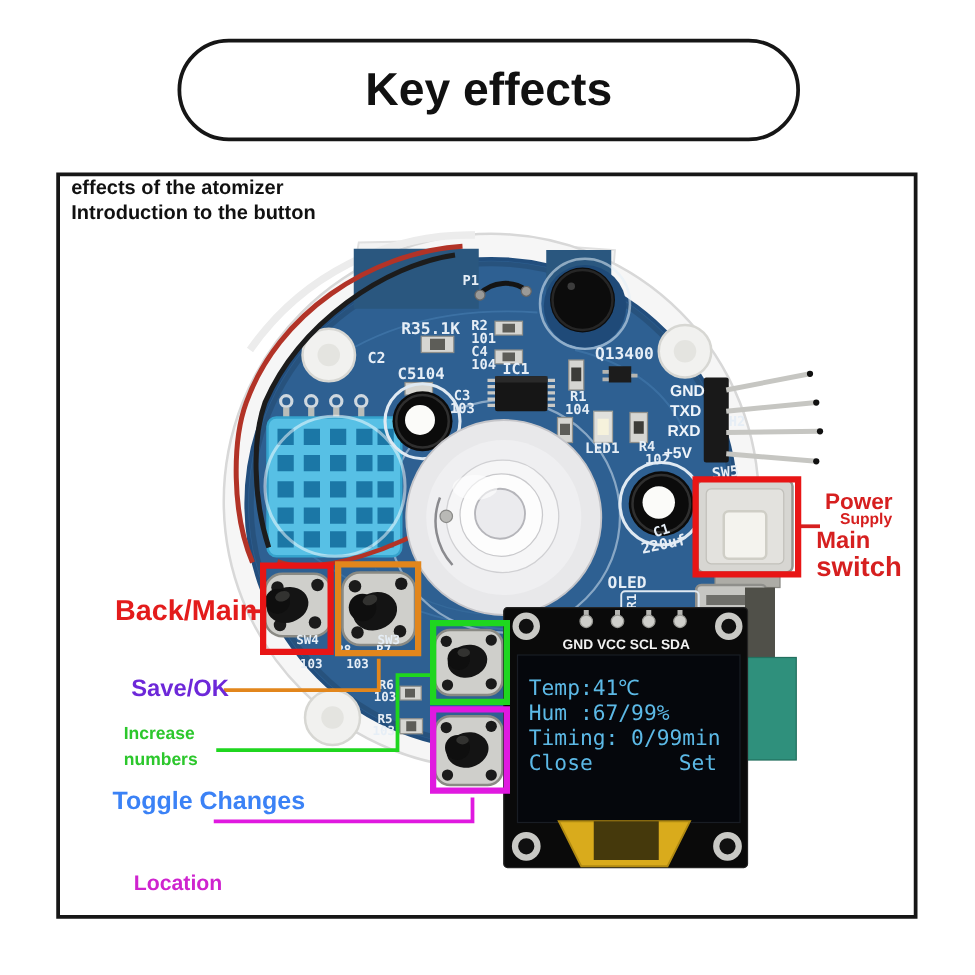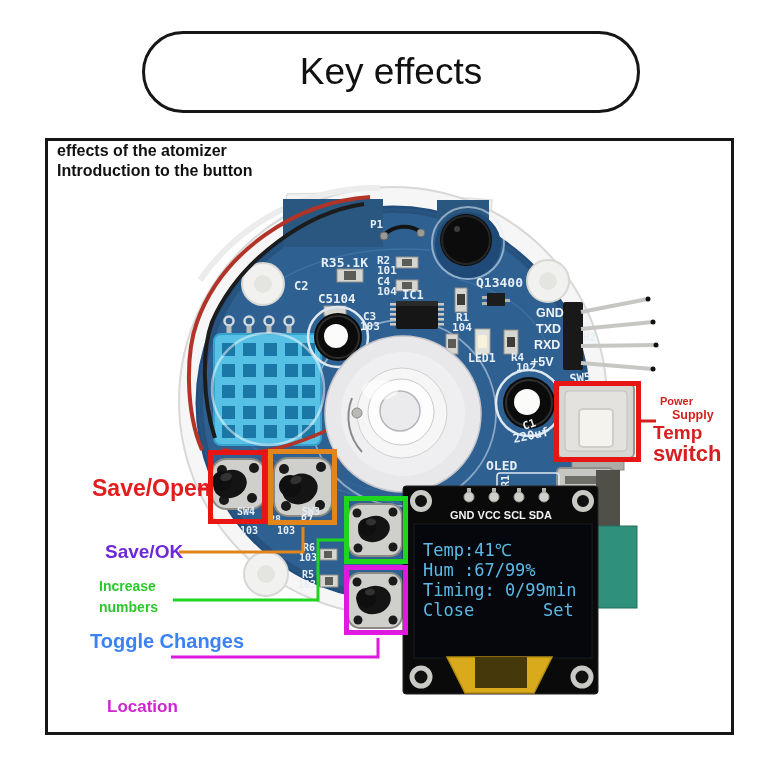--- a/index.html
+++ b/index.html
@@ -1,35 +1,35 @@
 <!DOCTYPE html>
 <html><head>
 <meta charset="utf-8">
 <style>
   html,body{margin:0;padding:0;}
   body{width:780px;height:780px;position:relative;background:#ffffff;font-family:"Liberation Sans",sans-serif;overflow:hidden;}
   .title-pill{position:absolute;left:142px;top:31px;width:498px;height:82px;border:3px solid #161616;border-radius:44px;box-sizing:border-box;display:flex;align-items:center;justify-content:center;z-index:3;background:#fff;}
-  .title-pill span{font-size:37px;font-weight:normal;color:#111;letter-spacing:0px;}
+  .title-pill span{font-size:37px;font-weight:bold;color:#111;letter-spacing:0px;}
   .frame{position:absolute;left:45px;top:138px;width:689px;height:597px;border:3px solid #161616;box-sizing:border-box;background:#fff;z-index:0;}
   .intro{position:absolute;left:57px;top:141px;z-index:3;font-size:16px;font-weight:bold;color:#111;line-height:20px;}
   svg.board{position:absolute;left:0;top:0;z-index:1;}
   .ann-box{position:absolute;box-sizing:border-box;z-index:4;background:transparent;}
   .box-sw4{left:208px;top:450px;width:59px;height:74px;border:5px solid #e81515;}
   .box-sw3{left:268px;top:449px;width:69px;height:76px;border:5px solid #e2861c;}
   .box-btn3{left:344px;top:496px;width:64px;height:68px;border:5px solid #1fd61f;}
   .box-btn4{left:344px;top:565px;width:64px;height:70px;border:5px solid #e019e0;}
   .box-power{left:554px;top:381px;width:87px;height:81px;border:5px solid #e81515;}
   .lbl{position:absolute;font-weight:bold;white-space:nowrap;z-index:4;}
   .lbl-back{left:92px;top:475px;font-size:23px;color:#e31c1c;}
   .lbl-save{left:105px;top:541px;font-size:19px;color:#6d28d9;}
   .lbl-inc{left:99px;top:576px;font-size:14px;line-height:21px;color:#2cc72c;}
   .lbl-tog1{left:90px;top:630px;font-size:20px;color:#3b82f6;}
   .lbl-tog2{left:107px;top:697px;font-size:17px;color:#cf24cf;}
   .lbl-power{left:653px;top:394px;color:#d61f1f;z-index:4;position:absolute;font-weight:bold;}
-  .lbl-power .s1{font-size:11px;line-height:14px;margin-left:7px;}
+  .lbl-power .s1{font-size:18px;line-height:14px;margin-left:7px;}
   .lbl-power .s2{font-size:12.5px;line-height:14px;margin-left:19px;}
   .lbl-power .s3{font-size:19px;line-height:22px;}
   .lbl-power .s4{font-size:22px;line-height:20px;}
 </style>
 </head>
 <body>
 
 <div class="title-pill">
   <span>Key effects</span>
 </div>
@@ -357,26 +357,26 @@
     <path d="M171,657 H378 V638" stroke="#e019e0" stroke-width="3"></path>
   </g>
 </svg>
 
 <div class="ann-box box-sw4"></div>
 <div class="ann-box box-sw3"></div>
 <div class="ann-box box-btn3"></div>
 <div class="ann-box box-btn4"></div>
 <div class="ann-box box-power"></div>
 
-<div class="lbl lbl-back">Save/Open</div>
+<div class="lbl lbl-back">Back/Main</div>
 <div class="lbl lbl-save">Save/OK</div>
 <div class="lbl lbl-inc">
   <div>Increase</div>
   <div>numbers</div>
 </div>
 <div class="lbl lbl-tog1">Toggle Changes</div>
 <div class="lbl lbl-tog2">Location</div>
 <div class="lbl-power">
   <div class="s1">Power</div>
   <div class="s2">Supply</div>
-  <div class="s3">Temp</div>
+  <div class="s3">Main</div>
   <div class="s4">switch</div>
 </div>
 
 </body></html>

